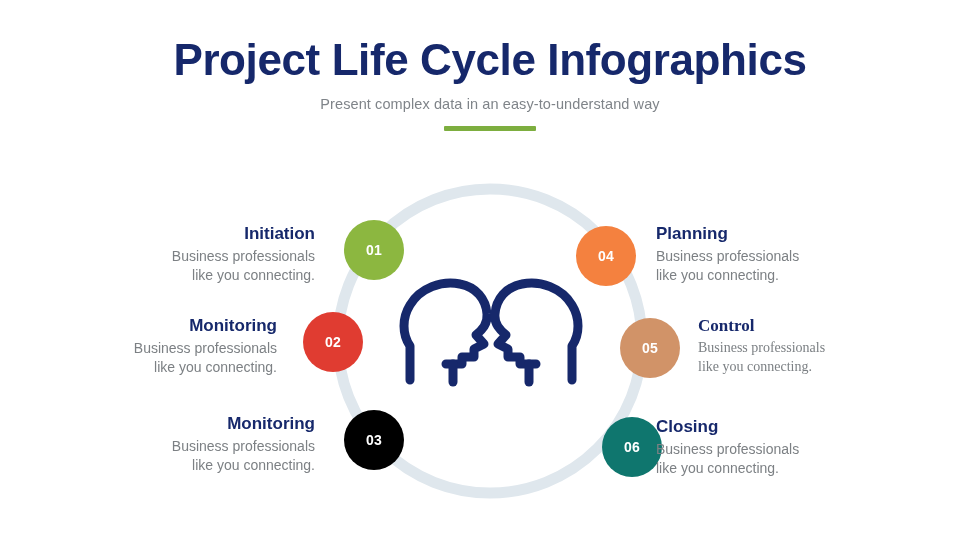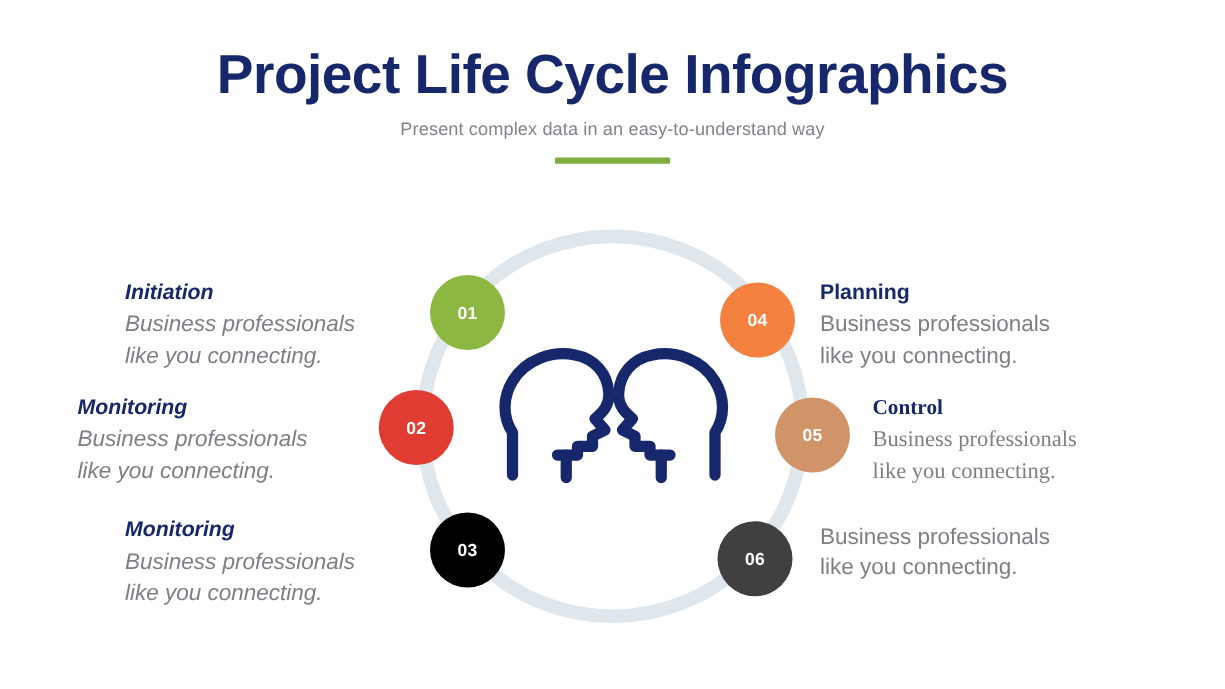--- a/index.html
+++ b/index.html
@@ -77,31 +77,31 @@
     font-size: 14px;
     font-weight: bold;
     letter-spacing: 0.3px;
   }
 
   
   .block {
     position: absolute;
     width: 215px;
   }
-  .block.left  { text-align: left; font-style: italic; }
+  .block.left  { text-align: right; }
   .block.right { text-align: left;  }
   .block-title {
     font-size: 17px;
     font-weight: bold;
     color: #16286b;
     margin: 0 0 3px 0;
     line-height: 1.2;
   }
   .block-desc {
-    font-size: 18px;
+    font-size: 14px;
     color: #7c8084;
     line-height: 1.35;
     margin: 0;
     white-space: pre-line;
   }
 
   
   .center-icon {
     position: absolute;
     left: 398px;
@@ -151,21 +151,21 @@
         </div>
         <div class="node" style="left: 344px; top: 410px; background: #000000;">
           <span>03</span>
         </div>
         <div class="node" style="left: 576px; top: 226px; background: rgb(244, 129, 63);">
           <span>04</span>
         </div>
         <div class="node" style="left: 620px; top: 318px; background: rgb(209, 147, 104);">
           <span>05</span>
         </div>
-        <div class="node" style="left: 574px; top: 417px; background: #404040; align-items: center;">
+        <div class="node" style="left: 602px; top: 417px; background: #0f766e; align-items: center;">
           <span>06</span>
         </div>
       </div>
     <div id="blocks-layer">
         <div class="block left" style="left: 100px; top: 224px;">
           <p class="block-title">Initiation</p>
           <p class="block-desc">Business professionals
 like you connecting.</p>
         </div>
         <div class="block left" style="left: 62px; top: 316px;">
@@ -182,19 +182,20 @@
           <p class="block-title">Planning</p>
           <p class="block-desc">Business professionals
 like you connecting.</p>
         </div>
         <div class="block right" style="left: 698px; top: 316px; font-family: Liberation Serif, serif;">
           <p class="block-title">Control</p>
           <p class="block-desc">Business professionals
 like you connecting.</p>
         </div>
         <div class="block right" style="left: 656px; top: 417px;">
+          <p class="block-title">Closing</p>
           <p class="block-desc">Business professionals
 like you connecting.</p>
         </div>
       </div>
 
   </div>
 </div>
 
 </body></html>

